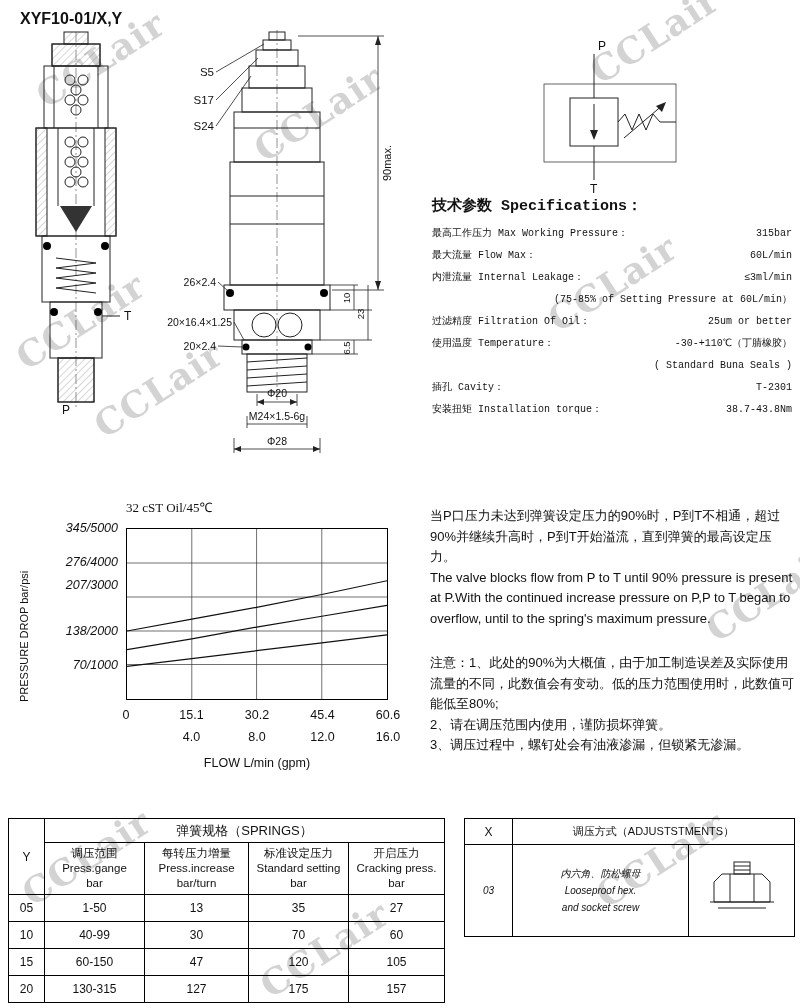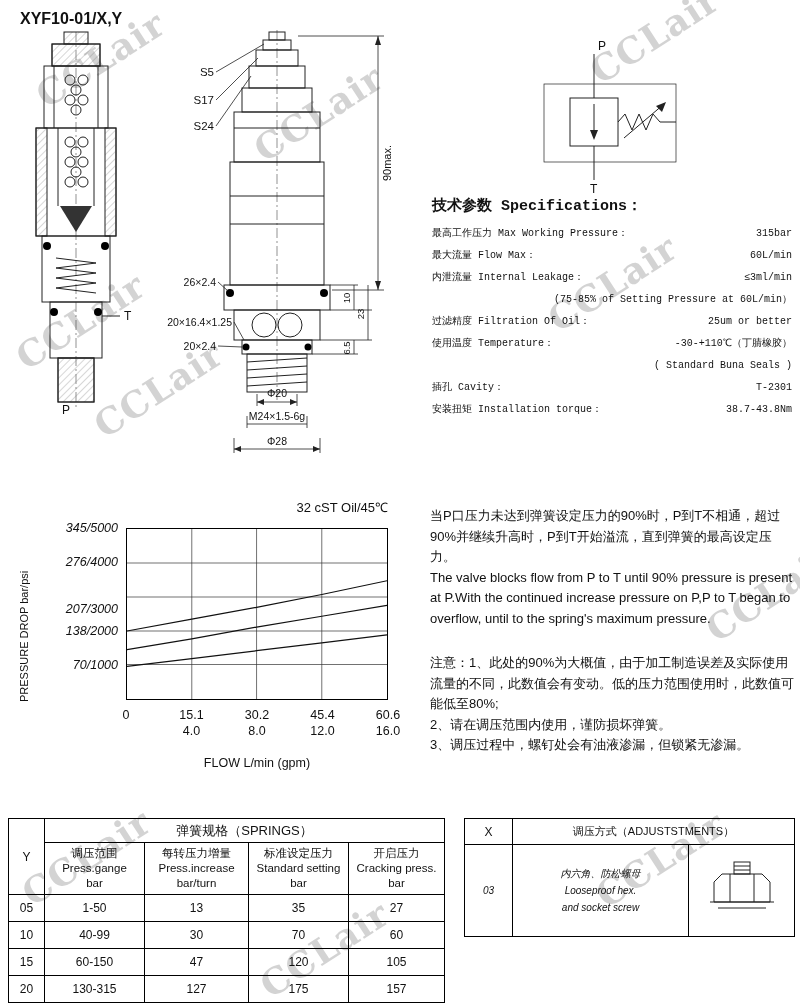--- a/index.html
+++ b/index.html
@@ -19,27 +19,27 @@
 
   
   .specs { left:432px; top:196px; width:360px;font-family:Liberation Mono, monospace; }
   .specs-heading { font-size:15px; font-weight:bold; margin-bottom:8px; }
   .spec-row { display:flex; justify-content:space-between; font-size:10px; line-height:22px; }
   .spec-label { white-space:nowrap; }
   .spec-value { white-space:nowrap; text-align:center; }
 
   
   .chart { left:18px; top:496px; width:400px; height:286px; }
-  .chart-title { position:absolute; left:108px; top:2px; width:262px; text-align:right; font-size:13px; }
+  .chart-title { position:absolute; left:108px; top:2px; width:262px; text-align:left; font-size:13px;font-family:Liberation Serif, serif; }
   .chart-ylabel { position:absolute; left:0px; top:30px; height:176px; writing-mode:vertical-rl; transform:rotate(180deg); font-size:11px; display:flex; align-items:center; }
   .yticks { position:absolute; left:22px; top:32px; width:82px; height:172px; }
   .ytick { position:absolute; right:4px; font-size:12.5px; white-space:nowrap;font-style:italic; }
   .plot-frame { position:absolute; left:108px; top:32px; width:262px; height:172px; border:1px solid #000; }
   .xticks1, .xticks2 { position:absolute; left:108px; width:262px; height:14px; }
-  .xticks1 { top:212px; } .xticks2 { top:228px; }
+  .xticks1 { top:212px; } .xticks2 { top:234px; }
   .xtick { position:absolute; transform:translateX(-50%); font-size:12.5px; }
   .chart-xlabel { position:absolute; left:108px; top:260px; width:262px; text-align:center; font-size:12.5px; }
 
   
   .desc { left:430px; top:506px; width:364px; font-size:13px; line-height:1.58; }
   .desc p { margin:0; }
   .desc .en-para { margin-bottom:24px; }
 
   
   table.tbl { border-collapse:collapse; table-layout:fixed; background:transparent; }
@@ -253,21 +253,21 @@
     <span class="spec-value">38.7-43.8Nm</span>
   </div>
 </div>
 
 <div class="layer chart">
   <div class="chart-title">32 cST Oil/45℃</div>
   <div class="chart-ylabel">PRESSURE DROP bar/psi</div>
   <div class="yticks">
     <div class="ytick" style="top:-7px">345/5000</div>
     <div class="ytick" style="top:27px">276/4000</div>
-    <div class="ytick" style="top:74px">207/3000</div>
+    <div class="ytick" style="top:50px">207/3000</div>
     <div class="ytick" style="top:96px">138/2000</div>
     <div class="ytick" style="top:130px">70/1000</div>
   </div>
   <div class="plot-frame">
     <svg id="plot-svg" width="260" height="170" viewBox="0 0 260 170">
         <line x1="0" y1="34" x2="260" y2="34" stroke="#333" stroke-width="0.7"></line>
         <line x1="0" y1="68" x2="260" y2="68" stroke="#333" stroke-width="0.7"></line>
         <line x1="0" y1="102" x2="260" y2="102" stroke="#333" stroke-width="0.7"></line>
         <line x1="0" y1="135.5072463768116" x2="260" y2="135.5072463768116" stroke="#333" stroke-width="0.7"></line>
         <line x1="64.78547854785478" y1="0" x2="64.78547854785478" y2="170" stroke="#333" stroke-width="0.7"></line>

